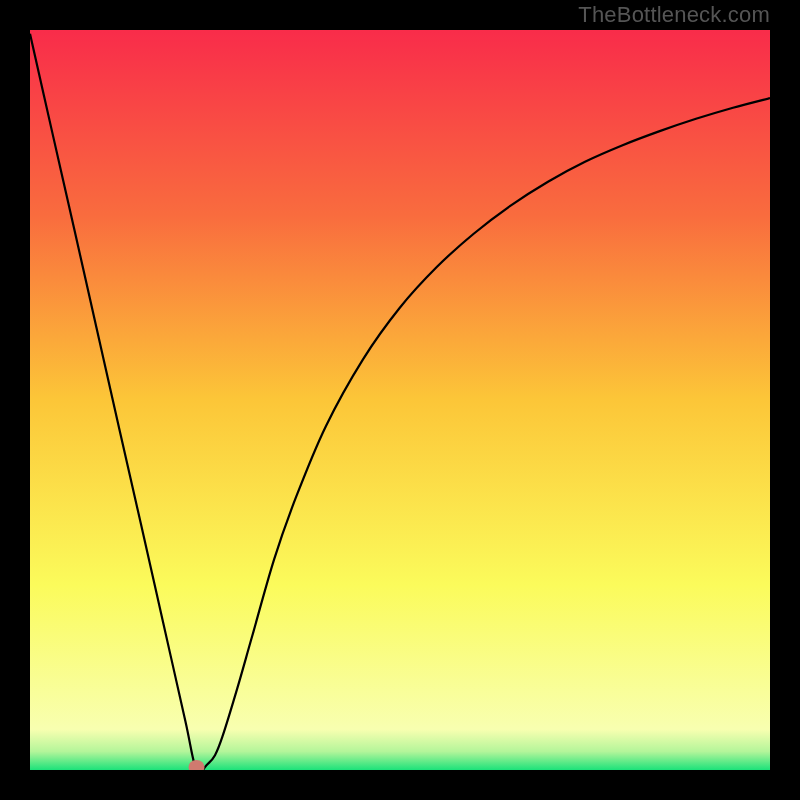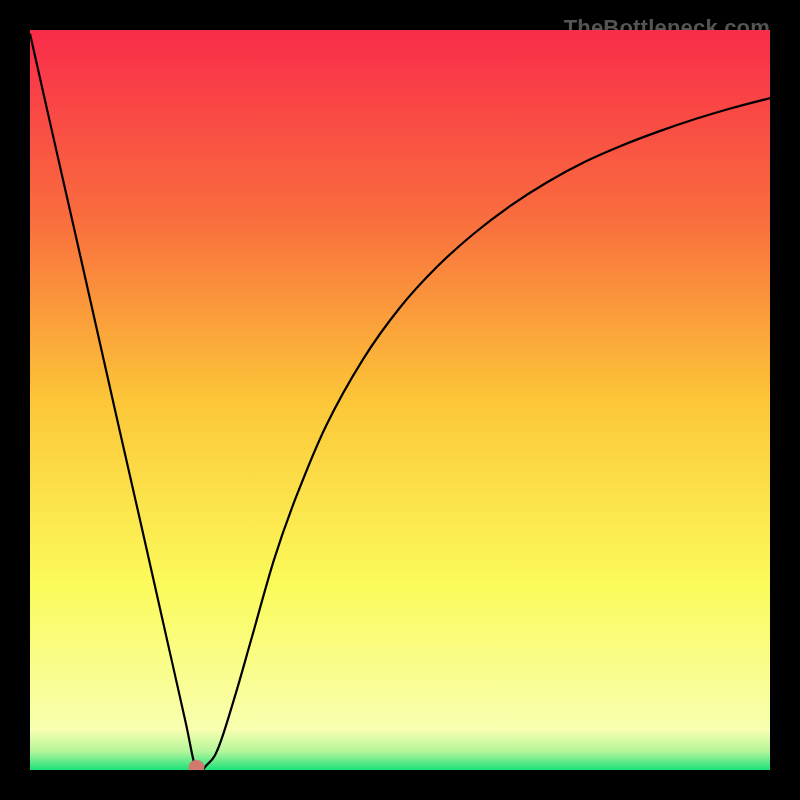--- a/index.html
+++ b/index.html
@@ -20,25 +20,25 @@
   }
   .plot {
     position: absolute;
     left: 30px;
     top: 30px;
     width: 740px;
     height: 740px;
   }
   .watermark {
     position: absolute;
-    top: 15px;
+    top: 2px;
     right: 30px;
     color: #555;
     font-size: 22px;
-    font-weight: 700;
+    font-weight: 400;
     letter-spacing: 0.2px;
   }
 </style>
 </head>
 <body>
 
 <div class="frame">
   <div class="watermark">TheBottleneck.com</div>
   <svg class="plot" viewBox="0 0 740 740" preserveAspectRatio="none">
     <defs>

